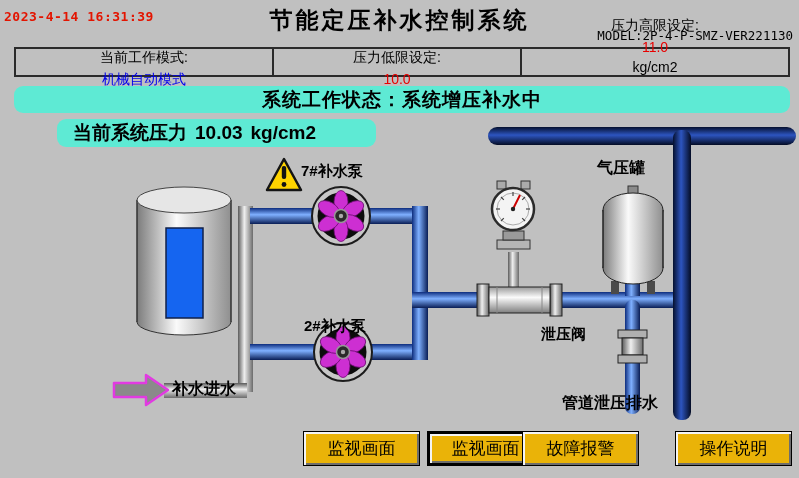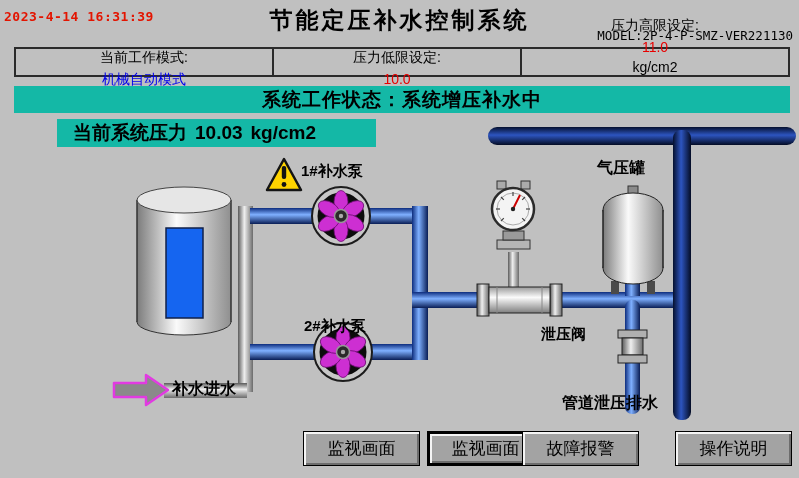--- a/index.html
+++ b/index.html
@@ -32,41 +32,41 @@
     display:flex; align-items:center; font-size:14px; white-space:nowrap;
   }
   .info-cell { padding:0 10px; height:100%; display:flex; align-items:center; gap:4px;flex-direction:column; }
   .info-cell + .info-cell { border-left:2px solid #2a2a2a; }
   .cell-mode { flex:0 0 256px; }
   .cell-low  { flex:0 0 248px; }
   .cell-high { flex:1;justify-content:flex-end; }
   .val-red  { color:#e80000; }
   .val-blue { color:#0000ee; }
   .banner {
-    background:#14b8a6; color:#000; font-weight:bold;
-    display:flex; align-items:center;
+    background:#5eead4; color:#000; font-weight:bold;
+    display:flex; align-items:center;border-radius:9px;
   }
   .banner.status {
     left:14px; top:86px; width:776px; height:27px;
     justify-content:center; font-size:19px; letter-spacing:1px;
   }
   .banner.pressure {
     left:14px; top:119px; width:319px; height:28px;
     padding-left:16px; font-size:19px; gap:8px;margin-left:43px;
   }
   .dlabel { position:absolute; font-weight:bold; font-size:15px; white-space:nowrap; }
   #lbl-pump1   { left:301px; top:162px; }
   #lbl-pump2   { left:304px; top:317px; }
   #lbl-airtank { left:597px; top:158px; font-size:16px; }
   #lbl-relief  { left:541px; top:325px; }
   #lbl-inlet   { left:172px; top:379px; font-size:16px; }
   #lbl-drain   { left:562px; top:393px; font-size:16px; }
   .nav-btn {
     position:absolute; top:431px; width:117px; height:35px;
-    background:#a3a3a3; border:1px solid #000;
+    background:#eab308; border:1px solid #000;
     box-shadow: inset 2px 2px 0 #f4f4f4, inset -2px -2px 0 #6d6d6d;
     font-family:inherit; font-size:17px; color:#000; cursor:pointer;
   }
   .nav-btn.selected { border:3px solid #000; }
   #btn-0 { left:303px; } #btn-1 { left:427px; } #btn-2 { left:522px; } #btn-3 { left:675px; }
 </style>
 </head>
 <body>
 
 <div class="abs timestamp">2023-4-14 16:31:39</div>
@@ -231,21 +231,21 @@
 
   <g>
     <rect x="618" y="330" width="29" height="8" fill="#b0b0b0" stroke="#222"></rect>
     <rect x="622" y="338" width="21" height="17" fill="url(#grayPipeV)" stroke="#222"></rect>
     <rect x="618" y="355" width="29" height="8" fill="#b0b0b0" stroke="#222"></rect>
   </g>
 
   <path d="M114 383 H146 V375 L168 390 L146 405 V397 H114 Z" fill="#8a8a8a" stroke="#e23ae2" stroke-width="2.5" stroke-linejoin="round"></path>
 </svg>
 
-<div class="dlabel" id="lbl-pump1">1#补水泵</div>
+<div class="dlabel" id="lbl-pump1">7#补水泵</div>
 <div class="dlabel" id="lbl-pump2">2#补水泵</div>
 <div class="dlabel" id="lbl-airtank">气压罐</div>
 <div class="dlabel" id="lbl-relief">泄压阀</div>
 <div class="dlabel" id="lbl-inlet">补水进水</div>
 <div class="dlabel" id="lbl-drain">管道泄压排水</div>
 
 <button class="nav-btn" id="btn-0">监视画面</button>
 <button class="nav-btn selected" id="btn-1">监视画面</button>
 <button class="nav-btn" id="btn-2">故障报警</button>
 <button class="nav-btn" id="btn-3">操作说明</button>

